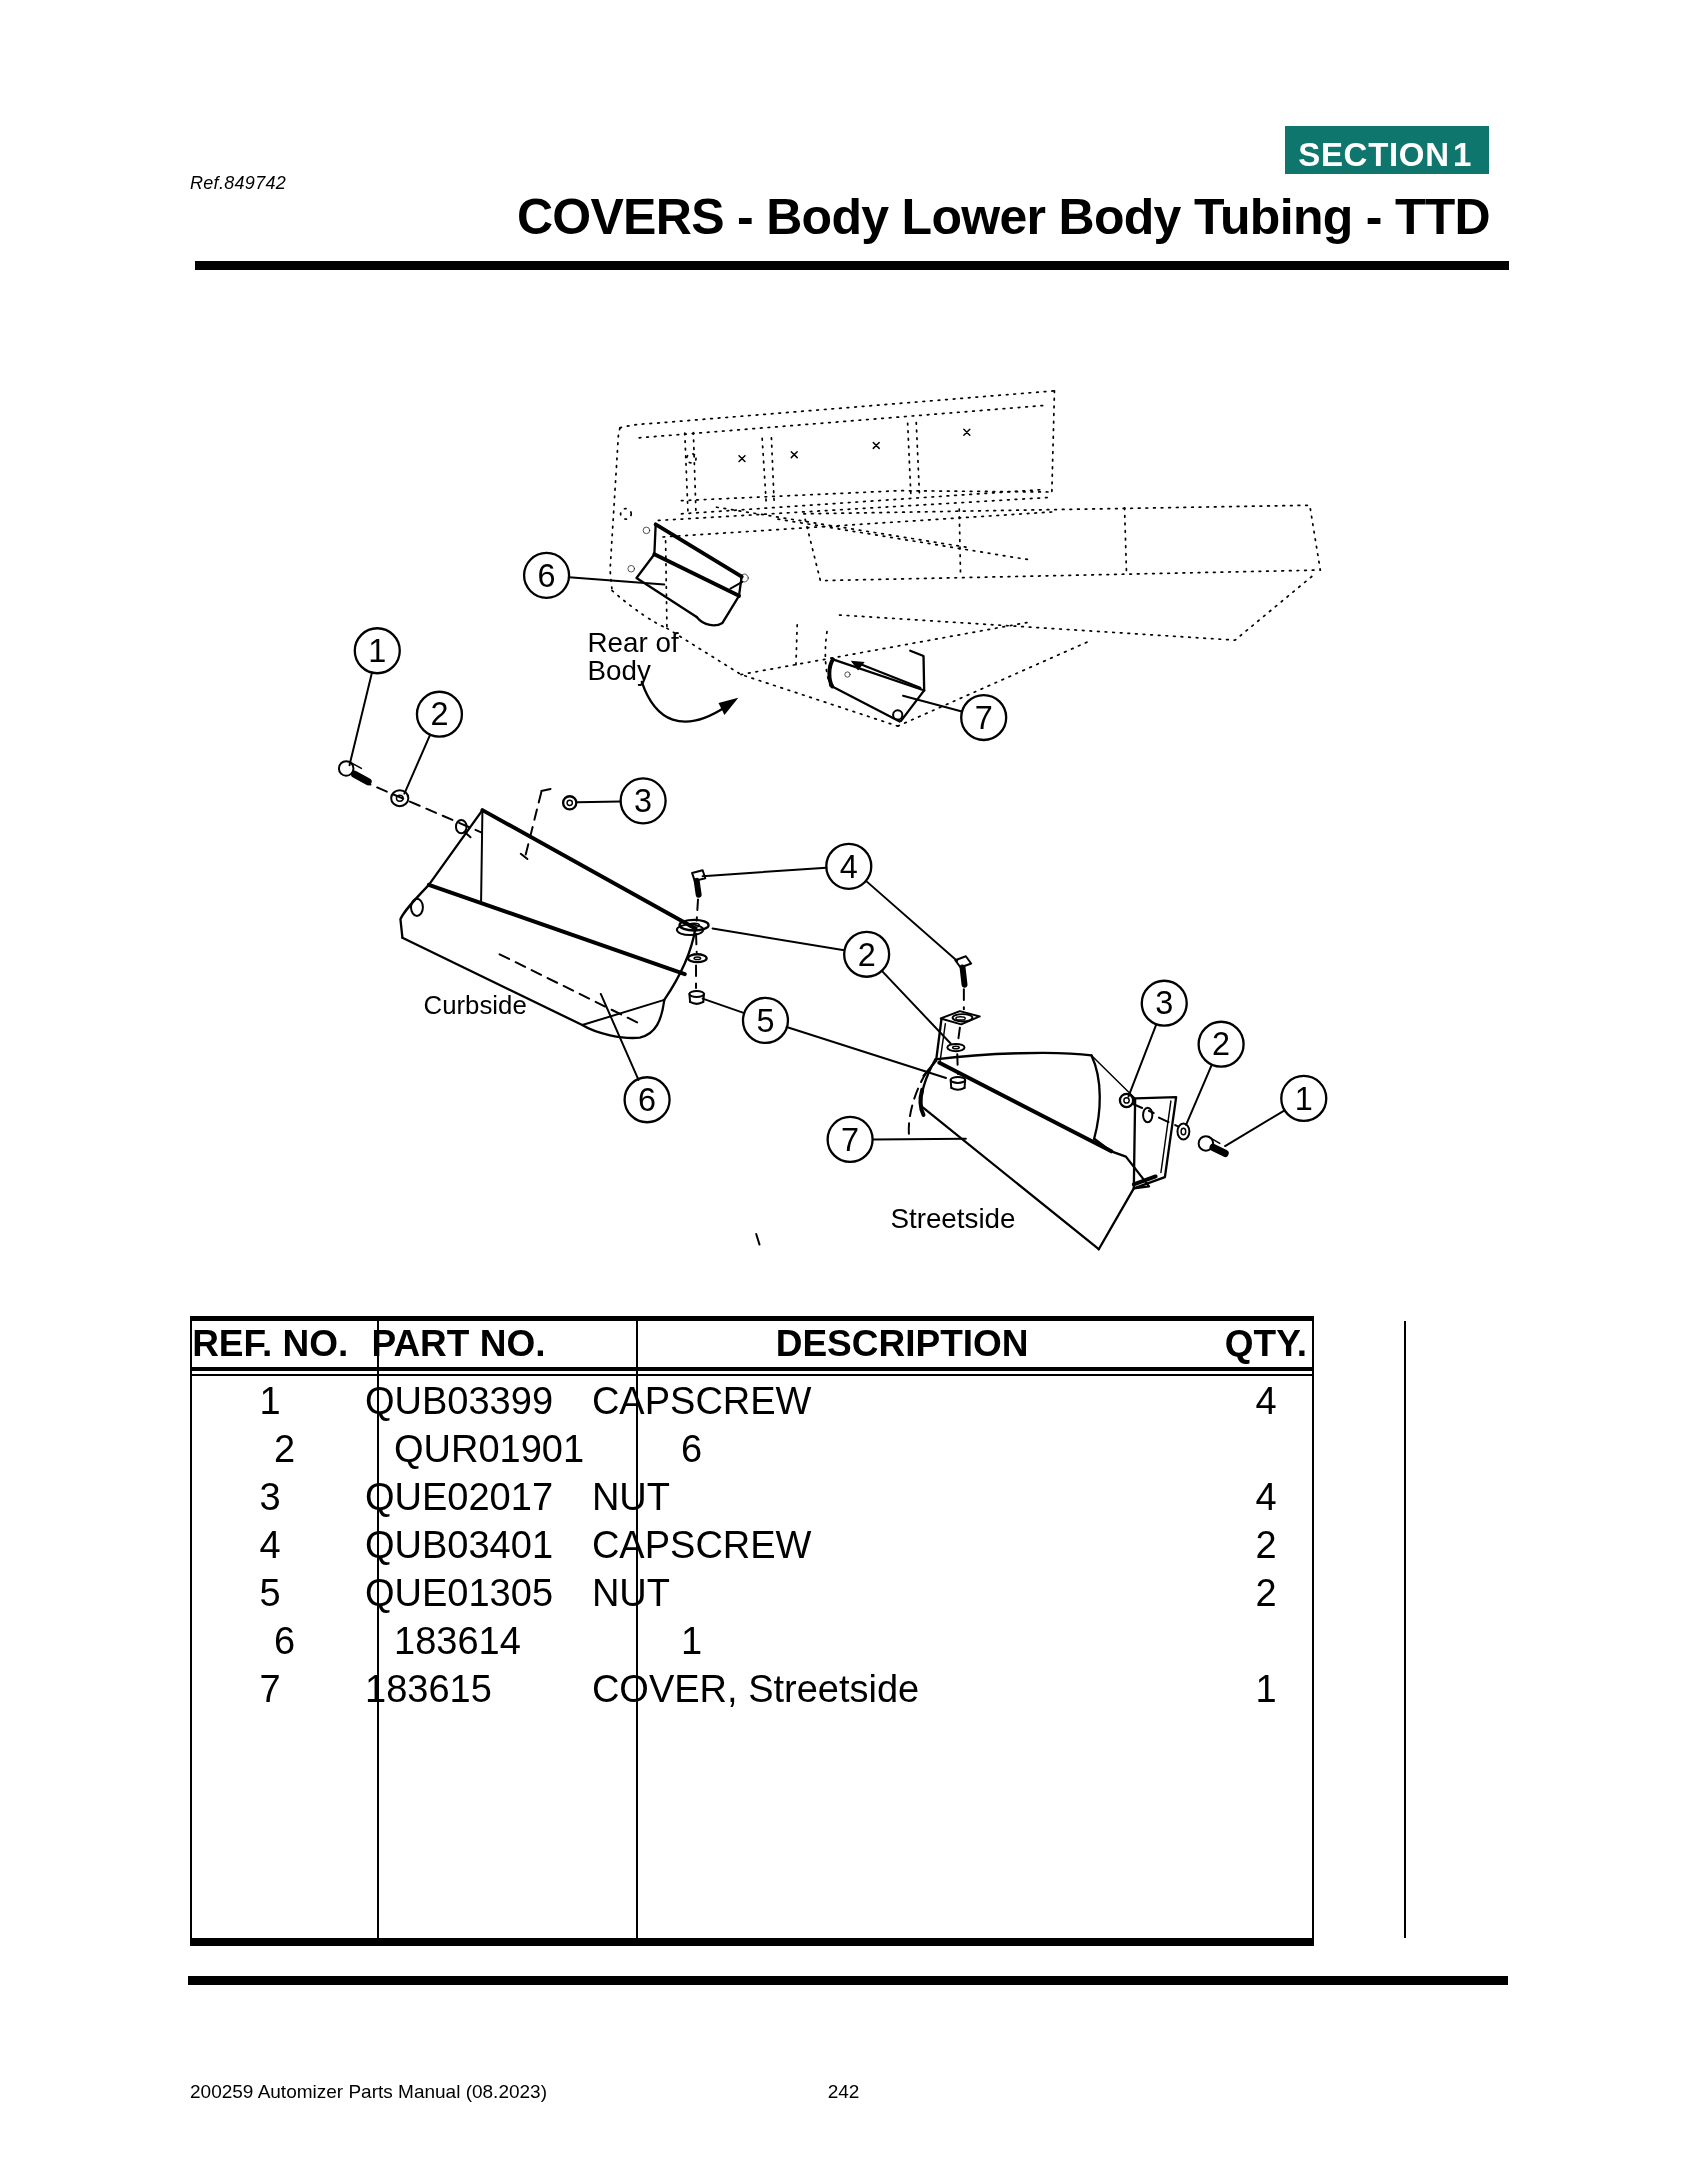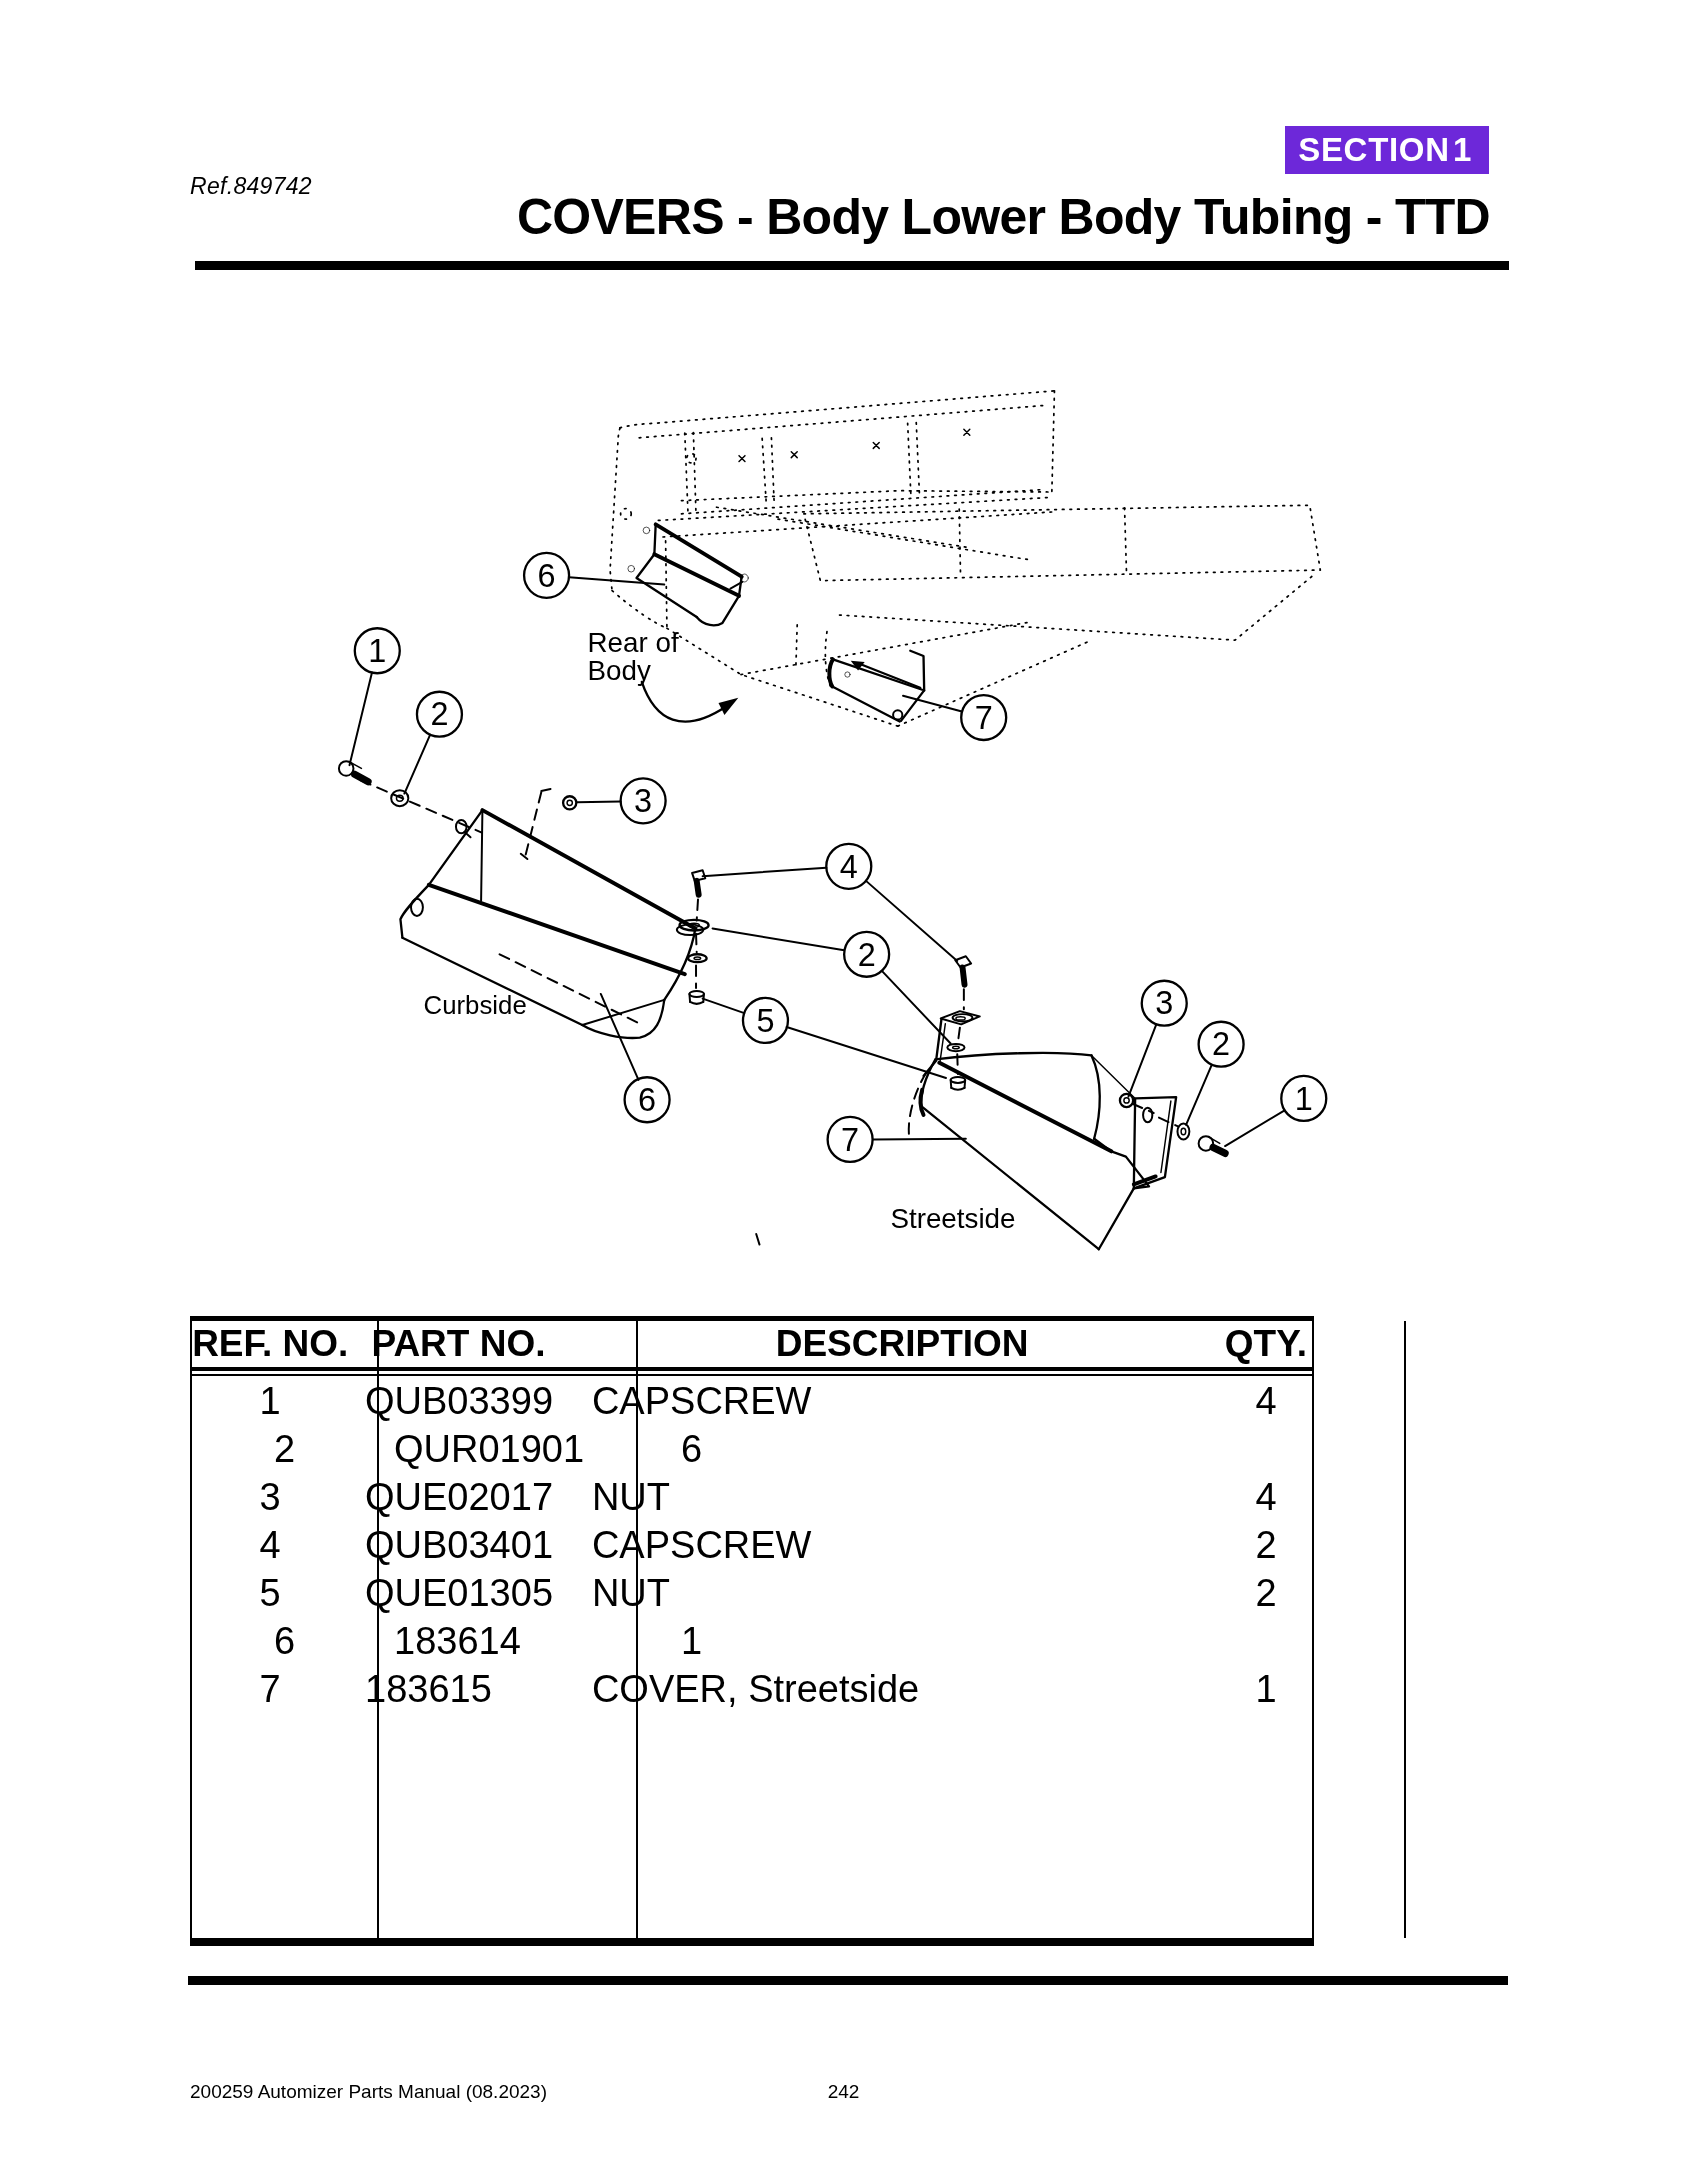--- a/index.html
+++ b/index.html
@@ -2,23 +2,23 @@
 <html style="font-size:10.6px"><head>
 <meta charset="utf-8">
 <style>
   html,body{margin:0;padding:0;background:#777;}
   .page{
     position:relative;width:1687px;height:2183px;background:#ffffff;
     font-family:"Liberation Sans",sans-serif;color:#000;overflow:hidden;
   }
   .abs{position:absolute;}
   
-  .ref{left:190px;top:173px;font-size:23px;font-style:italic;letter-spacing:0.3px;}
-  .section-box{left:1285px;top:126px;width:204px;height:48px;background:#6d28d9;color:#fff;
-    display:flex;align-items:center;justify-content:space-between;}
+  .ref{left:190px;top:173px;font-size:18px;font-style:italic;letter-spacing:0.3px;}
+  .section-box{left:1285px;top:126px;width:204px;height:48px;background:#0f766e;color:#fff;
+    display:flex;align-items:flex-end;justify-content:space-between;}
   .section-box span{font-size:33px;font-weight:bold;letter-spacing:0.7px;}
   .section-word{margin-left:13.2px;}
   .section-num{margin-right:17px;}
   .title{left:463px;top:188px;width:1027px;text-align:right;font-size:50px;font-weight:bold;letter-spacing:-0.7px;white-space:nowrap;}
   .rule1{left:195px;top:261px;width:1314px;height:9.3px;background:#000;}
   .rule2{left:188px;top:1976px;width:1320px;height:9.3px;background:#000;}
   
   .diagram{left:0;top:0;width:1687px;height:2183px;}
   .diagram path,.diagram line,.diagram circle,.diagram ellipse,.diagram polyline{stroke:#000;fill:none;stroke-linecap:round;stroke-linejoin:round;}
   .dots path,.dots line,.dots circle,.dots ellipse{stroke-width:2.6;stroke-dasharray:2.5 9;}

